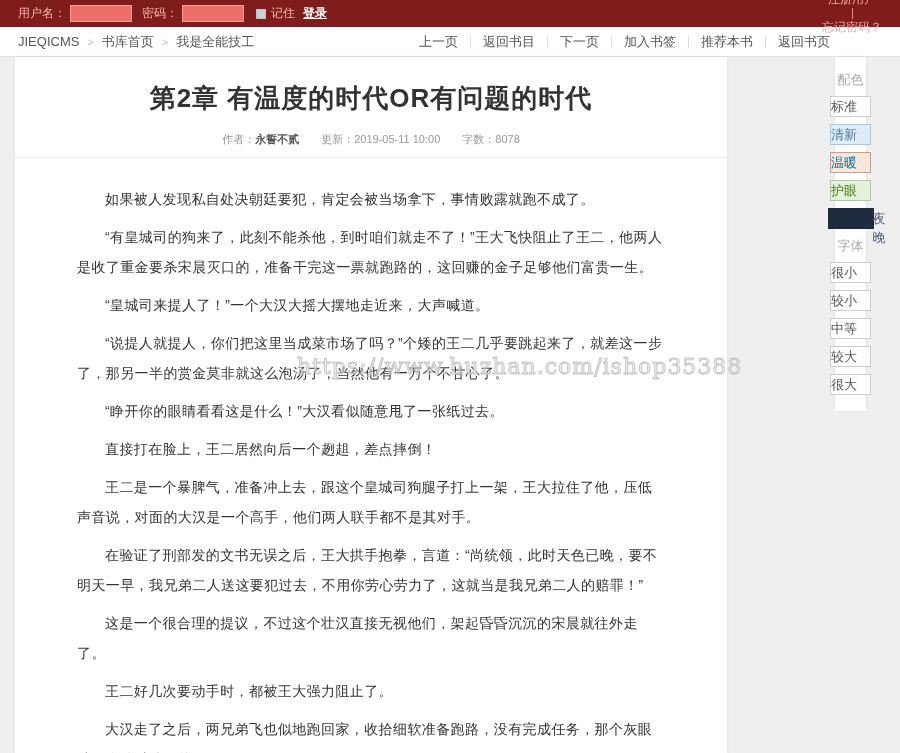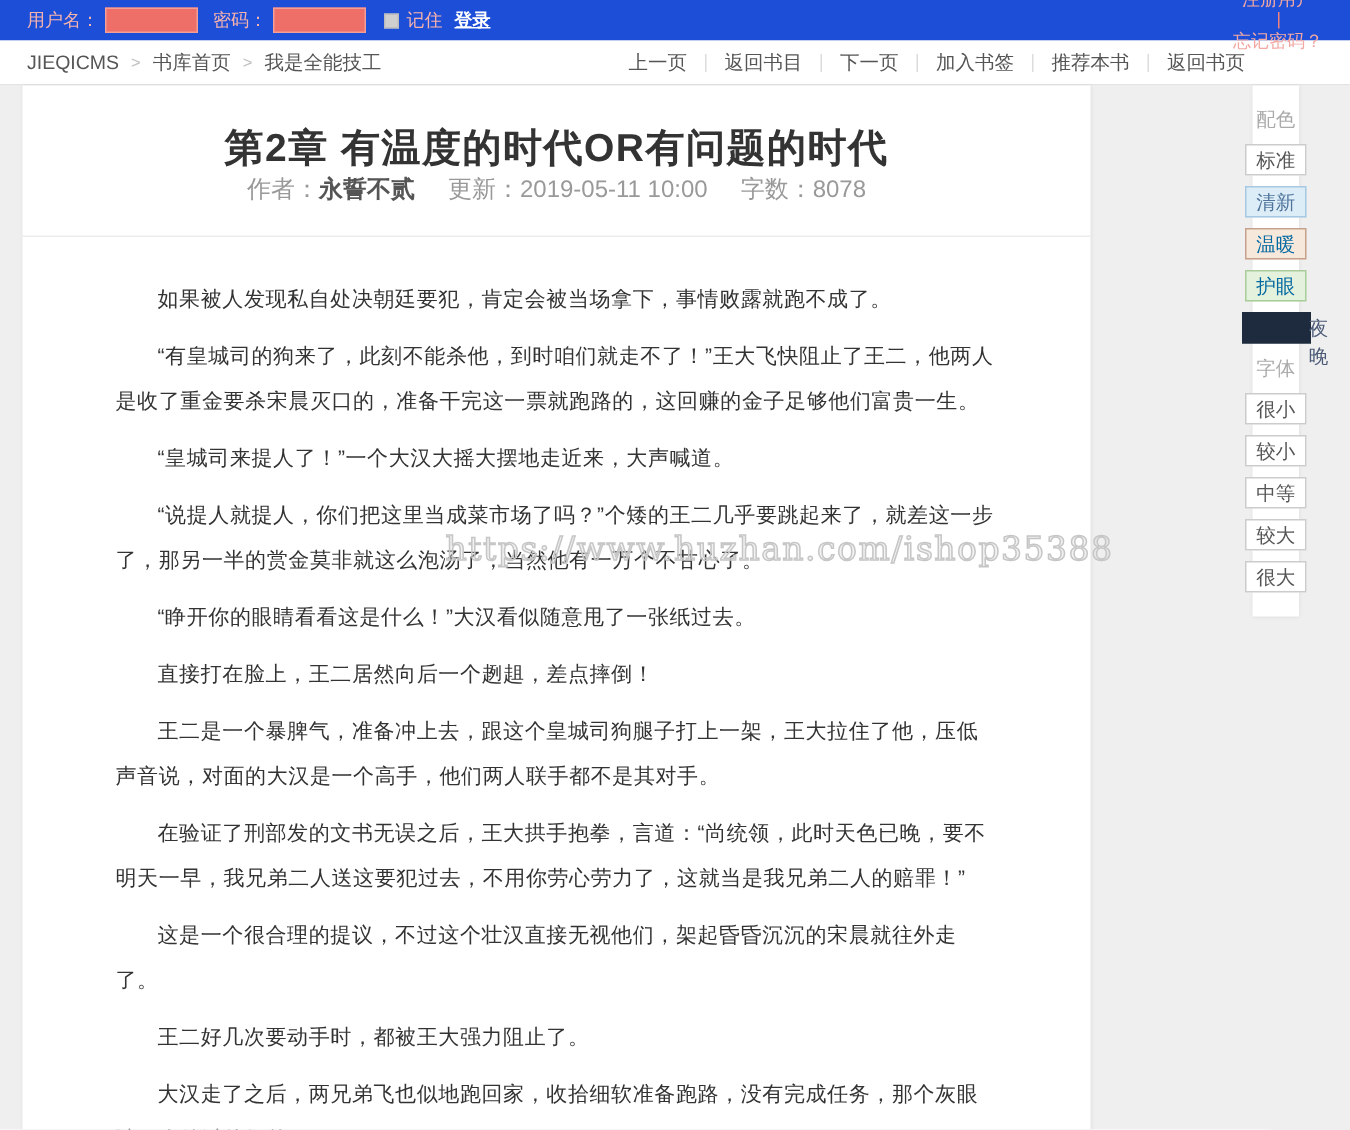--- a/index.html
+++ b/index.html
@@ -6,21 +6,21 @@
   html,body { width:900px; height:753px; }
   body {
     font-family:"Liberation Sans", sans-serif;
     background:#efefef;
     position:relative;
     overflow:hidden;
     color:#333;
   }
   
   .topbar {
-    height:27px; background:#1d4ed8;
+    height:27px; background:#7f1d1d;
     display:flex; align-items:center;
     padding:0 18px; font-size:12px; color:#f6b3ae;
   }
   .topbar .lbl { margin-right:4px; }
   .login-input {
     width:62px; height:17px; margin-right:10px;
     background:#ee6f68; border:1px solid #f49e98;
     outline:none; color:#fff; font-size:11px; padding:0 4px;
   }
   .remember-box {
@@ -44,21 +44,21 @@
   .chapnav { display:flex; align-items:center; }
   .chapnav a { color:#555; text-decoration:none; cursor:pointer; }
   .chapnav .divider { width:1px; height:12px; background:#dcdcdc; margin:0 12px; }
   
   .main-panel {
     position:absolute; left:15px; top:57px; width:712px; bottom:0;
     background:#fff; box-shadow:0 0 3px rgba(0,0,0,0.08);
   }
   .article-header { text-align:center; padding-top:24px; height:101px; border-bottom:1px solid #ececec; }
   .article-title { font-size:26px; font-weight:bold; color:#333; letter-spacing:1px; }
-  .article-meta { font-size:16px; color:#999; }
+  .article-meta { margin-top:16px; font-size:11px; color:#999; }
   .article-meta .gap { display:inline-block; width:22px; }
   .article-meta .author-name { color:#555; font-weight:bold; }
   .article-body { padding:26px 62px 0; font-size:14px; color:#333; }
   .article-body p { line-height:30px; margin-bottom:8px; text-indent:2em; letter-spacing:0.4px; }
   
   .watermark {
     position:absolute; left:297px; top:354px; z-index:5;
     font-family:"DejaVu Serif", serif; font-size:22px; letter-spacing:1px;
     color:rgba(210,210,210,0.28);
     -webkit-text-stroke:1px #c6c6c6;
@@ -66,21 +66,21 @@
   }
   
   .side-panel {
     position:absolute; left:835px; top:57px; width:31px;
     background:#fff; box-shadow:0 0 3px rgba(0,0,0,0.08);
     display:flex; flex-direction:column; align-items:center;
     padding:6px 0 16px; font-size:13px;
   }
   .panel-label { color:#aaa; margin-top:8px; }
   .opt-btn {
-    width:41px; height:21px; line-height:19px; text-align:center;
+    width:41px; height:21px; line-height:19px; text-align:left;
     font-size:13px; margin-top:7px; cursor:pointer;
     border:1px solid #ccc; background:#fff; color:#555;
   }
 </style>
 </head>
 <body>
 
 <div class="topbar">
   <span class="lbl">用户名：</span>
   <input class="login-input" type="text" style="">
@@ -142,21 +142,21 @@
     </div>
 </div>
 
 <div class="watermark">https://www.huzhan.com/ishop35388</div>
 
 <div class="side-panel">
   <div class="panel-label">配色</div>
   <div class="opt-btn" style="background: rgb(255, 255, 255); border-color: rgb(204, 204, 204); color: rgb(85, 85, 85);">标准</div>
     <div class="opt-btn" style="background: rgb(220, 237, 248); border-color: rgb(166, 200, 224); color: rgb(80, 116, 155);">清新</div>
     <div class="opt-btn" style="background: rgb(247, 232, 220); border-color: rgb(197, 161, 139); color: #0369a1;">温暖</div>
-    <div class="opt-btn" style="background: rgb(228, 241, 220); border-color: rgb(169, 204, 155); color: #0369a1;">护眼</div>
+    <div class="opt-btn" style="background: rgb(228, 241, 220); border-color: rgb(169, 204, 155); color: #4d7c0f;">护眼</div>
     <div class="opt-btn" style="background: rgb(30, 42, 62); border-color: rgb(30, 42, 62); color: rgb(75, 90, 118); padding-left: 44px;">夜晚</div>
     <div style="display:contents"></div>
   <div class="panel-label">字体</div>
   <div class="opt-btn">很小</div>
     <div class="opt-btn">较小</div>
     <div class="opt-btn">中等</div>
     <div class="opt-btn">较大</div>
     <div class="opt-btn">很大</div>
     <div style="display:contents"></div>
 </div>

